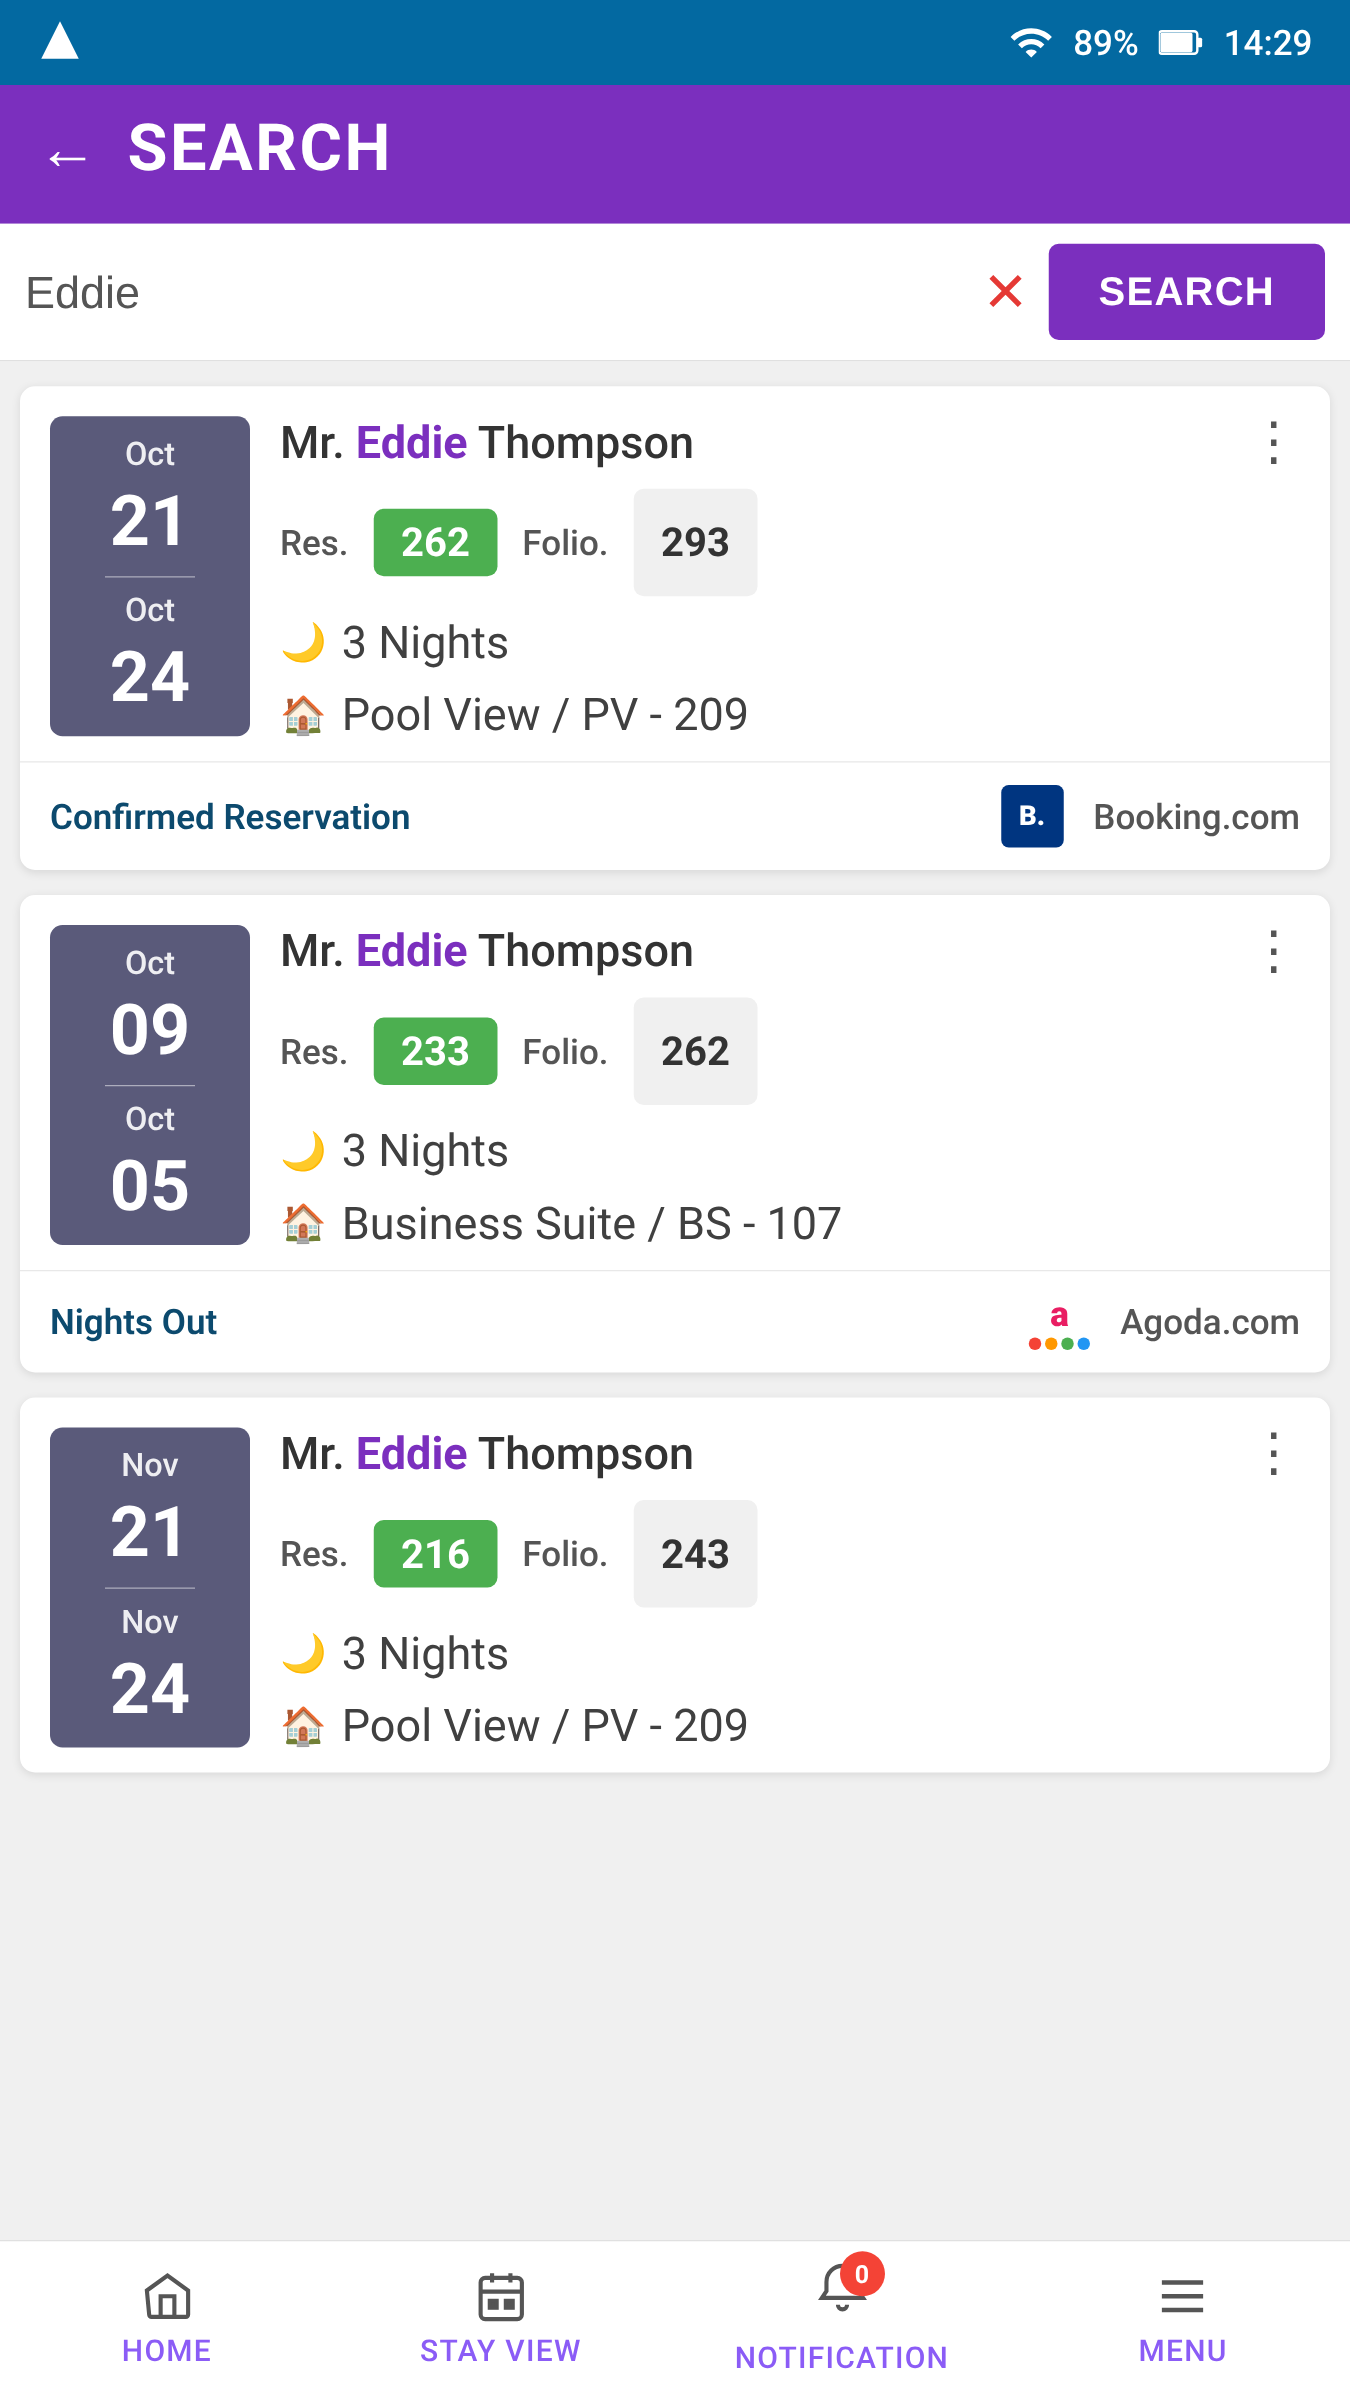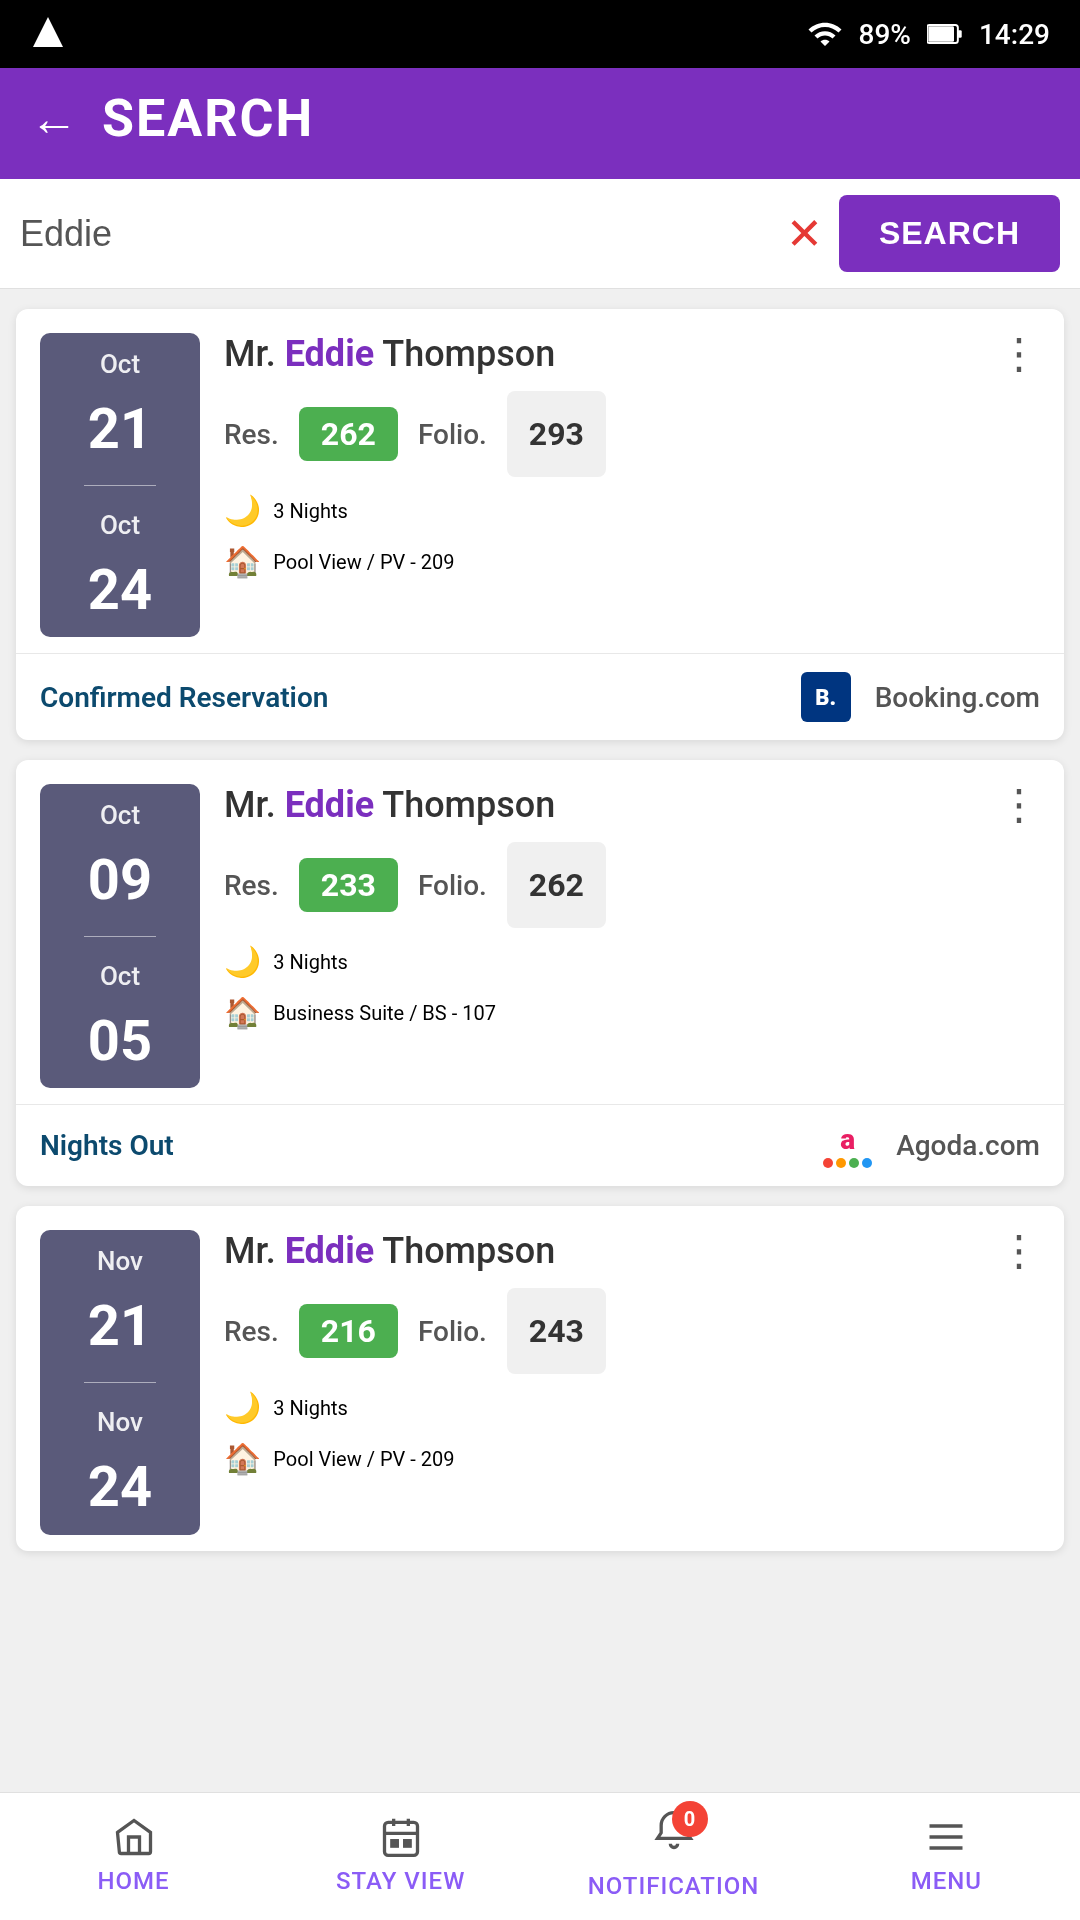--- a/index.html
+++ b/index.html
@@ -7,21 +7,21 @@
     body {
       font-family: -apple-system, BlinkMacSystemFont, 'Segoe UI', Roboto, sans-serif;
       background: #f0f0f0;
       width: 1080px;
       min-height: 1920px;
       overflow-x: hidden;
     }
 
     
     .status-bar {
-      background: #000000;
+      background: #0369a1;
       display: flex;
       justify-content: flex-end;
       align-items: center;
       padding: 14px 30px;
       gap: 16px;
     }
     .status-bar-left {
       margin-right: auto;
     }
     .status-text { color: white; font-size: 28px; font-weight: 500; }
@@ -107,21 +107,21 @@
     
     .date-block {
       background: #5a5a7a;
       border-radius: 10px;
       padding: 16px 20px;
       min-width: 160px;
       color: white;
       display: flex;
       flex-direction: column;
       align-items: center;
-      gap: 20px;
+      gap: 8px;
     }
     .date-month {
       font-size: 26px;
       font-weight: 500;
       opacity: 0.9;
     }
     .date-day {
       font-size: 56px;
       font-weight: 700;
       line-height: 1.1;
@@ -190,22 +190,22 @@
       display: flex;
       align-items: center;
       gap: 12px;
       margin-top: 16px;
     }
     .icon-small {
       font-size: 30px;
       color: #888;
     }
     .info-text {
-      font-size: 20px;
-      color: #000000;
+      font-size: 36px;
+      color: #404040;
     }
 
     
     .card-footer {
       border-top: 1px solid #e8e8e8;
       padding: 18px 24px;
       display: flex;
       justify-content: space-between;
       align-items: center;
     }

